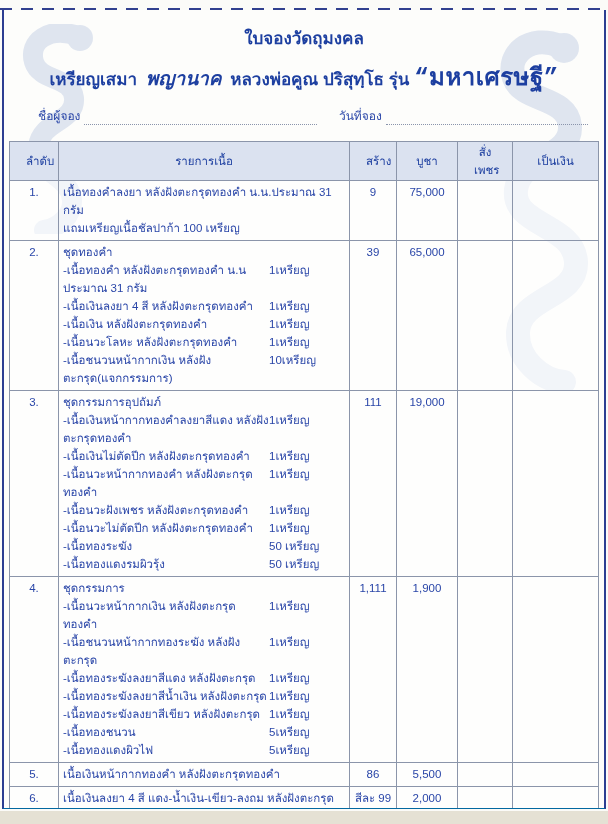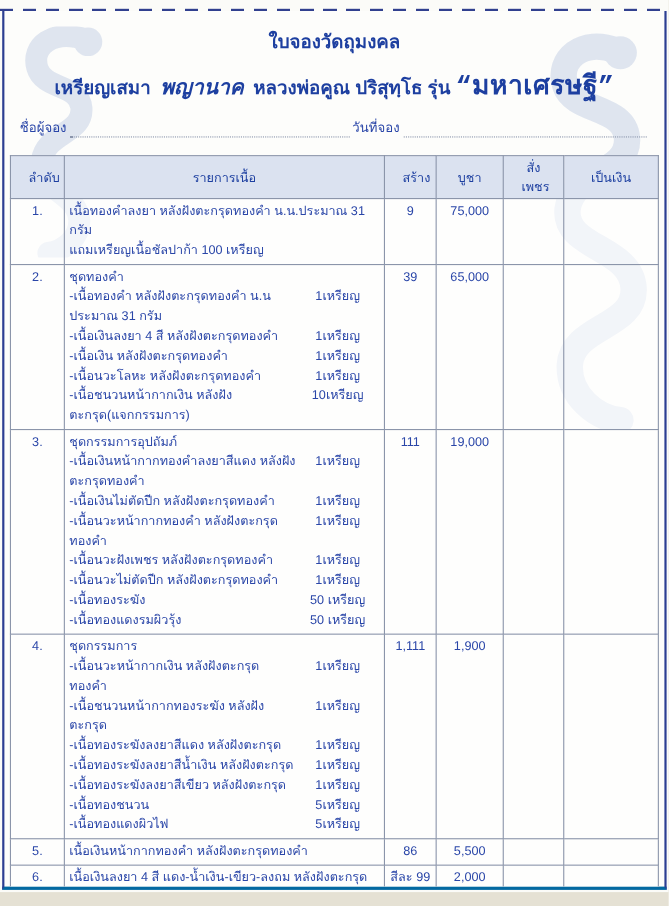--- a/index.html
+++ b/index.html
@@ -2,45 +2,45 @@
 <html><head>
 <meta charset="utf-8">
 <style>
   html,body{margin:0;padding:0;background:#e8e4d9;}
   .page{position:relative;width:608px;height:824px;background:#fbfbf8;overflow:hidden;
         font-family:"Liberation Sans","DejaVu Sans",sans-serif;color:#2a46a8;}
   .bottom-strip{position:absolute;left:0;right:0;bottom:0;height:13px;background:#e5e1d4;}
   .cut-line{position:absolute;top:8px;left:0;right:0;height:2px;
             background:repeating-linear-gradient(90deg,#31408f 0 12px,transparent 12px 21px);}
   .frame{position:absolute;top:10px;left:2px;right:2px;bottom:15px;background:#fdfdfb;
-         border-left:2px solid #2c3e92;border-right:2px solid #2c3e92;border-bottom:3px solid #0369a1;
+         border-left:2px solid #2c3e92;border-right:2px solid #2c3e92;border-bottom:1px solid #0369a1;
          overflow:hidden;}
   .naga{position:absolute;opacity:.55;pointer-events:none;}
   .naga-left{left:14px;top:14px;}
   .naga-right{right:10px;top:20px;}
   .header{position:relative;text-align:center;padding-top:14px;z-index:2;}
   .title1{font-size:17px;font-weight:bold;color:#1d3fa0;}
   .title2{margin-top:6px;font-size:17px;font-weight:bold;color:#1d3fa0;white-space:nowrap;}
   .title2 .naga-name{font-style:italic;font-size:19px;margin:0 4px;}
   .title2 .edition{font-size:24px;letter-spacing:.5px;font-family:Liberation Mono, monospace;}
   .fields{padding:10px 14px 6px 14px;font-size:12px;color:#2a46a8;position:relative;z-index:2;}
   .field-row{display:flex;align-items:flex-end;margin-bottom:10px;}
-  .field-row .lbl{flex:0 0 auto;padding-right:2px;}
+  .field-row .lbl{flex:0 0 auto;padding-right:2px;margin-left:20px;}
   .dots{flex:1 1 auto;border-bottom:1.6px dotted #8a94ab;height:13px;margin:0 2px;}
   .dots.first{flex:1.15;}
   .order-table{width:calc(100% - 10px);margin:0 5px;border-collapse:collapse;table-layout:fixed;
                position:relative;z-index:2;background:rgba(255,255,255,.6);}
   .order-table th,.order-table td{border:1px solid #8b95aa;font-size:11.5px;}
   .order-table thead th{background:#dbe2f0;color:#1d3fa0;font-weight:normal;height:21px;padding:1px 16px;}
   .cell{vertical-align:top;padding:2px 4px 3px 4px;line-height:18px;color:#2a46a8;}
   .c-num{text-align:center;}
   .c-made,.c-price{text-align:center;}
   .desc-line{display:flex;}
   .desc-text{flex:1 1 auto;}
-  .desc-qty{flex:0 0 76px;text-align:center;}
+  .desc-qty{flex:0 0 76px;text-align:left;}
 </style>
 </head>
 <body>
 
 <div class="page">
   <div class="cut-line"></div>
 
   <div class="frame">
 
     <svg class="naga naga-left" width="92" height="210" viewBox="0 0 92 210">

